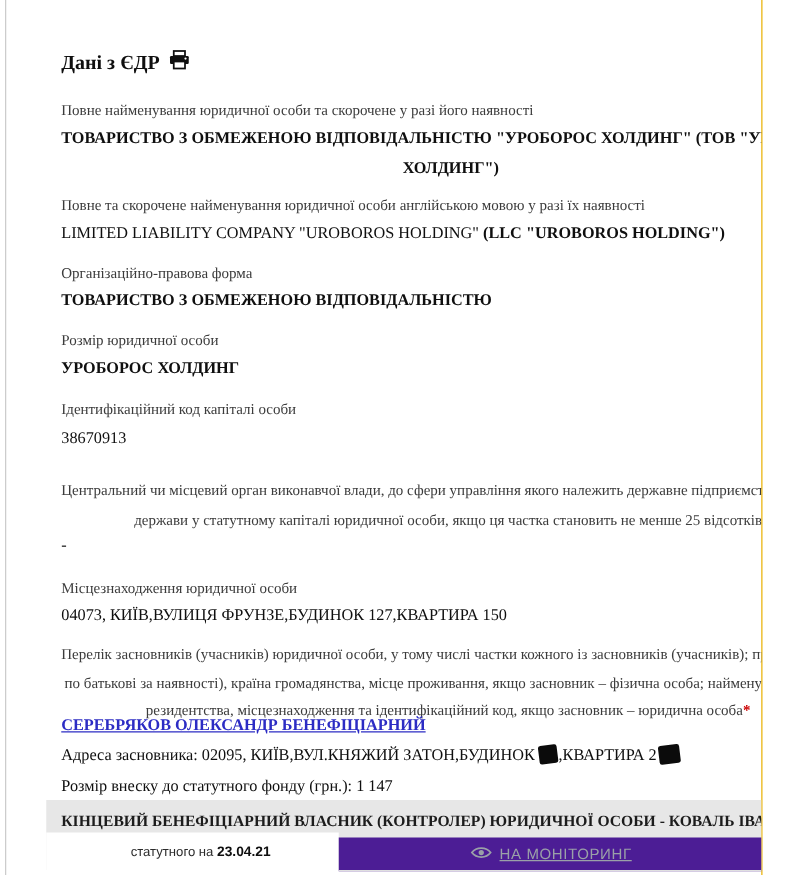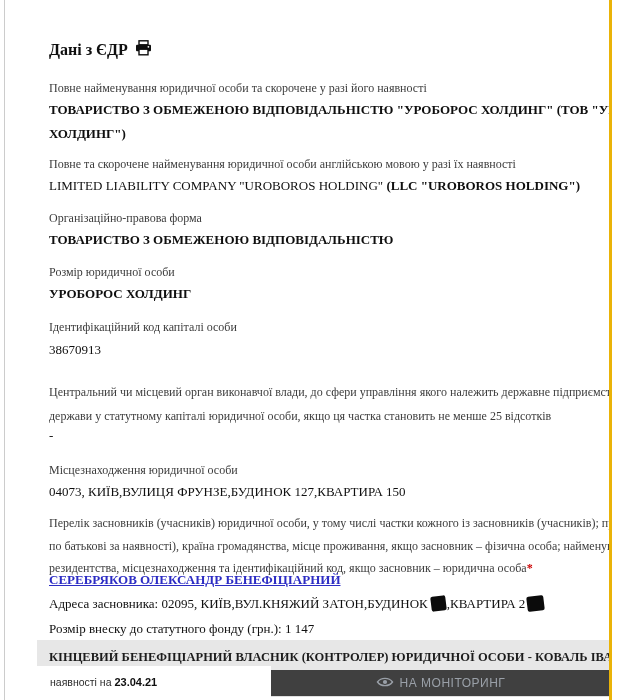--- a/index.html
+++ b/index.html
@@ -2,23 +2,24 @@
 <html><head>
 <meta charset="utf-8">
 <style>
   html, body { margin:0; padding:0; background:#ffffff; }
   .page {
     position:relative; width:640px; height:700px; overflow:hidden;
     background:#ffffff;
   }
   .frame {
     position:absolute; left:4px; top:0; width:604px; height:700px;
-    border-left:1px solid #cccccc; border-right:3px solid #eab308;
+    border-left:1px solid #cccccc; border-right:1px solid #eab308;
     overflow:hidden; background:#ffffff;
     font-family:"Liberation Serif", serif;
+    text-align:center;
   }
   .abs { position:absolute; left:44px; }
   .page-title {
     top:40px; font-size:16px; font-weight:bold; color:#0f0f0f;
     display:flex; align-items:center; gap:7px;
   }
   .print-icon { display:inline-block; cursor:pointer; }
   .label {
     font-size:12px; color:#3c3c3c; white-space:pre; line-height:24px;
   }
@@ -51,24 +52,24 @@
   }
   .foot-left {
     position:absolute; left:32px; top:666px; width:234px; height:34px;
     background:#ffffff; font-family:"Liberation Sans", sans-serif;
     box-sizing:border-box; padding:10px 0 0 13px; color:#2b2b2b;
     font-size:10.5px;
   }
   .foot-left .date { font-weight:bold; font-size:11px; color:#0f0f0f; }
   .foot-right {
     position:absolute; left:266px; top:670px; width:339px; height:26px;
-    background:#404040; border-bottom:1px solid #e0e0e0;
+    background:#4c1d95; border-bottom:1px solid #e0e0e0;
     display:flex; align-items:center; justify-content:center; gap:6px;
     font-family:"Liberation Sans", sans-serif; font-size:12px;
-    letter-spacing:0.5px; color:#9aa0a8; cursor:pointer;
+    letter-spacing:0.5px; color:#9aa0a8; cursor:pointer;text-decoration:underline;
   }
 </style>
 </head>
 <body>
 
 <div class="page">
   <div class="frame">
 
     <div class="abs page-title">
       <span>Дані з ЄДР</span>
@@ -112,21 +113,21 @@
     <div class="abs founder-link">СЕРЕБРЯКОВ ОЛЕКСАНДР БЕНЕФІЦІАРНИЙ</div>
 
     <div class="abs kv-line" style="top:596px"><span class="k">Адреса засновника:</span><span> 02095, КИЇВ,ВУЛ.КНЯЖИЙ ЗАТОН,БУДИНОК</span><span class="redact"></span><span>,КВАРТИРА 2</span><span class="redact r2"></span></div>
 
     <div class="abs kv-line" style="top:621px"><span class="k">Розмір внеску до статутного фонду (грн.):</span><span> 1 147</span></div>
 
     <div class="benef-row">
       <div class="benef-text">КІНЦЕВИЙ БЕНЕФІЦІАРНИЙ ВЛАСНИК (КОНТРОЛЕР) ЮРИДИЧНОЇ ОСОБИ - КОВАЛЬ ІВАННА ВАСИЛІВНА -</div>
     </div>
 
-    <div class="foot-left"><span>наявності на </span><span class="date">23.04.21</span></div>
+    <div class="foot-left"><span>статутного на </span><span class="date">23.04.21</span></div>
 
     <div class="foot-right">
       <span>
         <svg width="18" height="12" viewBox="0 0 18 12">
           <path d="M1.5 6 C5 1.2 13 1.2 16.5 6 C13 10.8 5 10.8 1.5 6 Z" fill="none" stroke="#9aa0a8" stroke-width="1.4"></path>
           <circle cx="9" cy="6" r="2.1" fill="#9aa0a8"></circle>
         </svg>
       </span>
       <span>НА МОНІТОРИНГ</span>
     </div>

